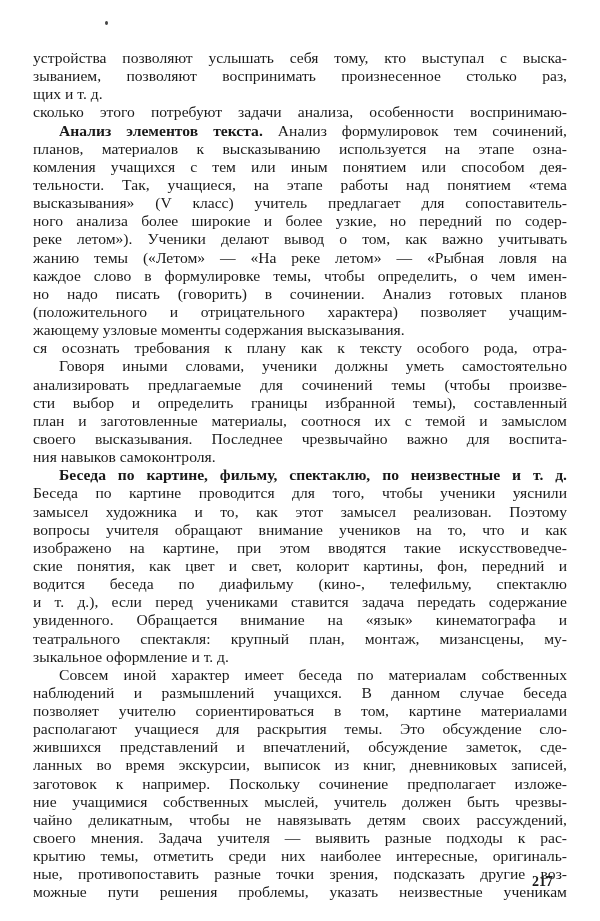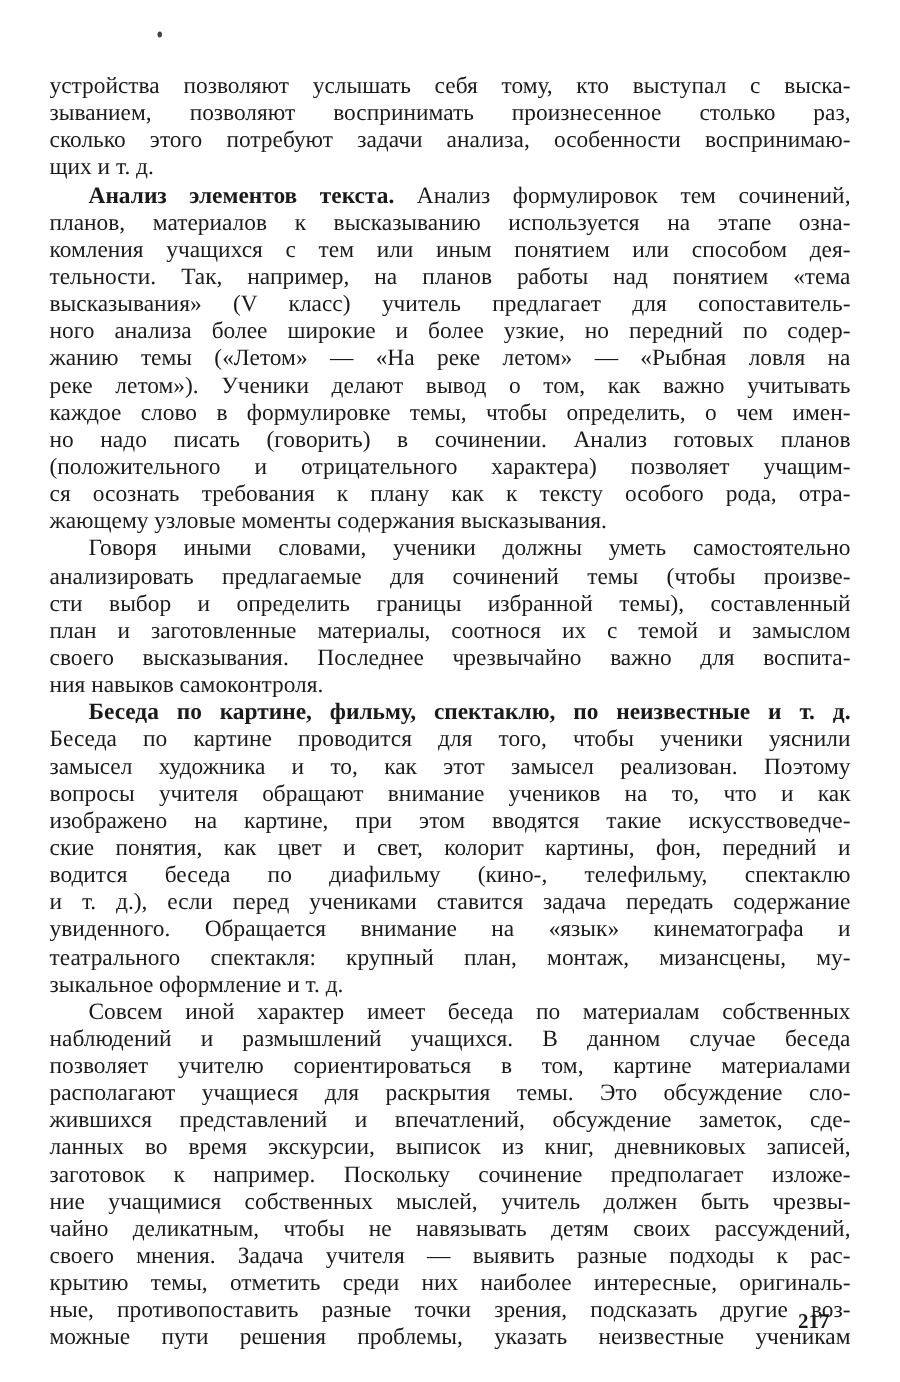--- a/index.html
+++ b/index.html
@@ -28,36 +28,36 @@
 </style>
 </head>
 <body>
 
 <div class="speck" style="left:105px;top:21px;width:3px;height:4px;"></div>
 
 <div class="page-text">
 
   <span class="line">устройства позволяют услышать себя тому, кто выступал с выска-</span>
   <span class="line">зыванием, позволяют воспринимать произнесенное столько раз,</span>
+  <span class="line last">щих и т. д.</span>
   <span class="line">сколько этого потребуют задачи анализа, особенности воспринимаю-</span>
-  <span class="line last">щих и т. д.</span>
 
   <span class="line indent"><b class="bold">Анализ элементов текста.</b> <span>Анализ формулировок тем сочинений,</span></span>
   <span class="line">планов, материалов к высказыванию используется на этапе озна-</span>
   <span class="line">комления учащихся с тем или иным понятием или способом дея-</span>
-  <span class="line">тельности. Так, например, на планов работы над понятием «тема</span>
+  <span class="line">тельности. Так, учащиеся, на этапе работы над понятием «тема</span>
   <span class="line">высказывания» (V класс) учитель предлагает для сопоставитель-</span>
   <span class="line">ного анализа более широкие и более узкие, но передний по содер-</span>
+  <span class="line">реке летом»). Ученики делают вывод о том, как важно учитывать</span>
   <span class="line">жанию темы («Летом» — «На реке летом» — «Рыбная ловля на</span>
-  <span class="line">реке летом»). Ученики делают вывод о том, как важно учитывать</span>
   <span class="line">каждое слово в формулировке темы, чтобы определить, о чем имен-</span>
   <span class="line">но надо писать (говорить) в сочинении. Анализ готовых планов</span>
   <span class="line">(положительного и отрицательного характера) позволяет учащим-</span>
+  <span class="line last">жающему узловые моменты содержания высказывания.</span>
   <span class="line">ся осознать требования к плану как к тексту особого рода, отра-</span>
-  <span class="line last">жающему узловые моменты содержания высказывания.</span>
 
   <span class="line indent">Говоря иными словами, ученики должны уметь самостоятельно</span>
   <span class="line">анализировать предлагаемые для сочинений темы (чтобы произве-</span>
   <span class="line">сти выбор и определить границы избранной темы), составленный</span>
   <span class="line">план и заготовленные материалы, соотнося их с темой и замыслом</span>
   <span class="line">своего высказывания. Последнее чрезвычайно важно для воспита-</span>
   <span class="line last">ния навыков самоконтроля.</span>
 
   <span class="line indent bold">Беседа по картине, фильму, спектаклю, по неизвестные и т. д.</span>
   <span class="line">Беседа по картине проводится для того, чтобы ученики уяснили</span>

